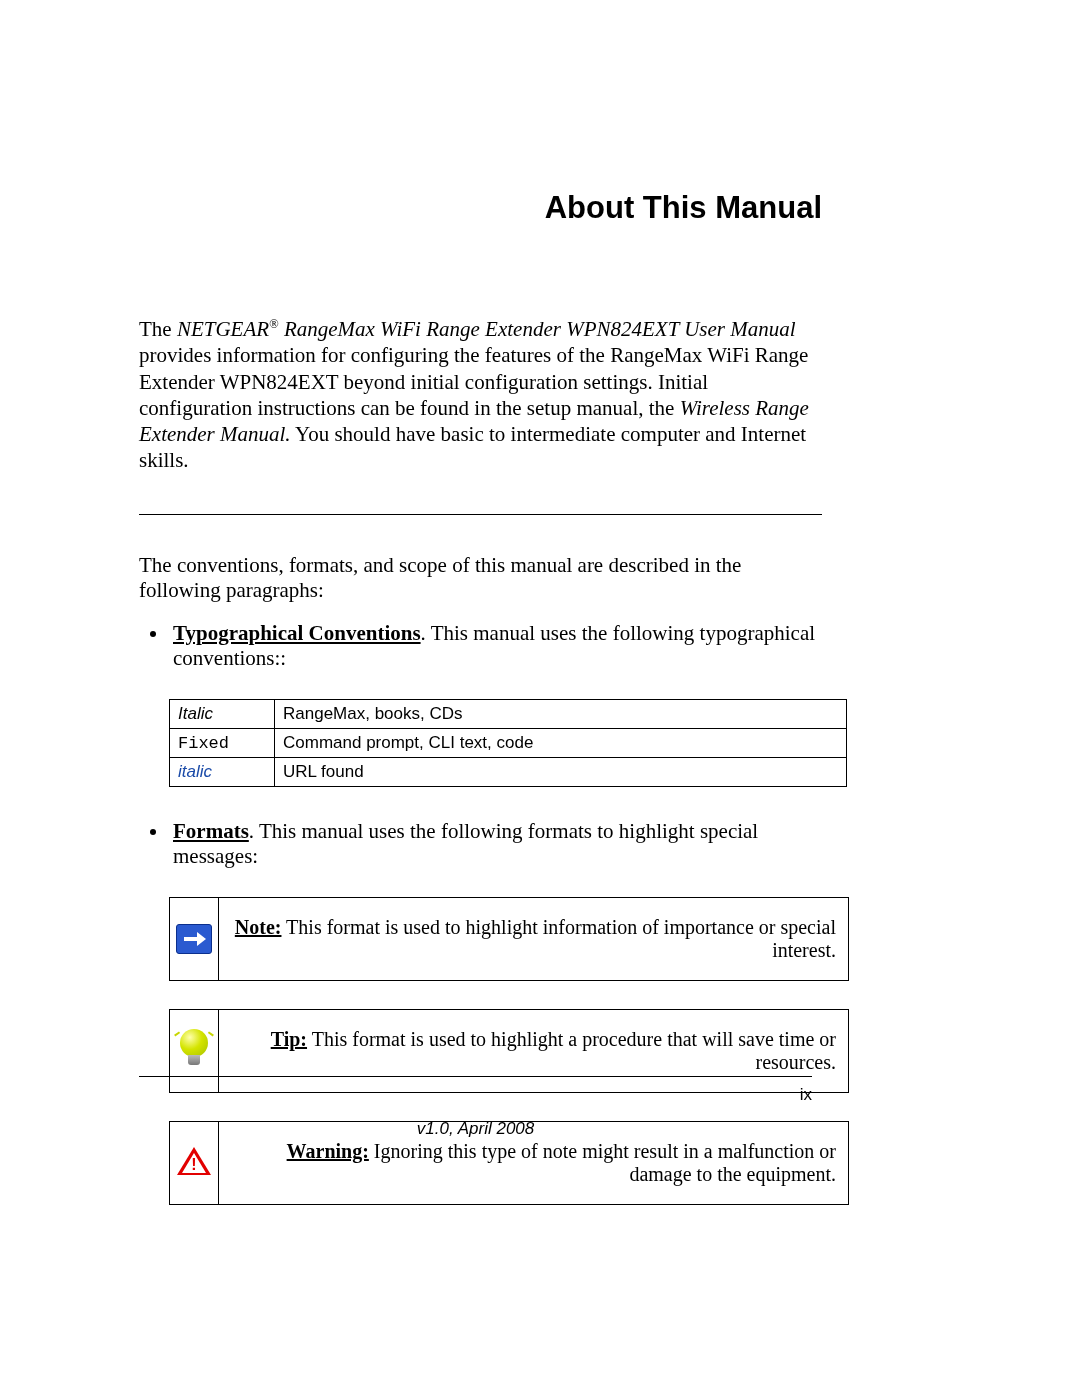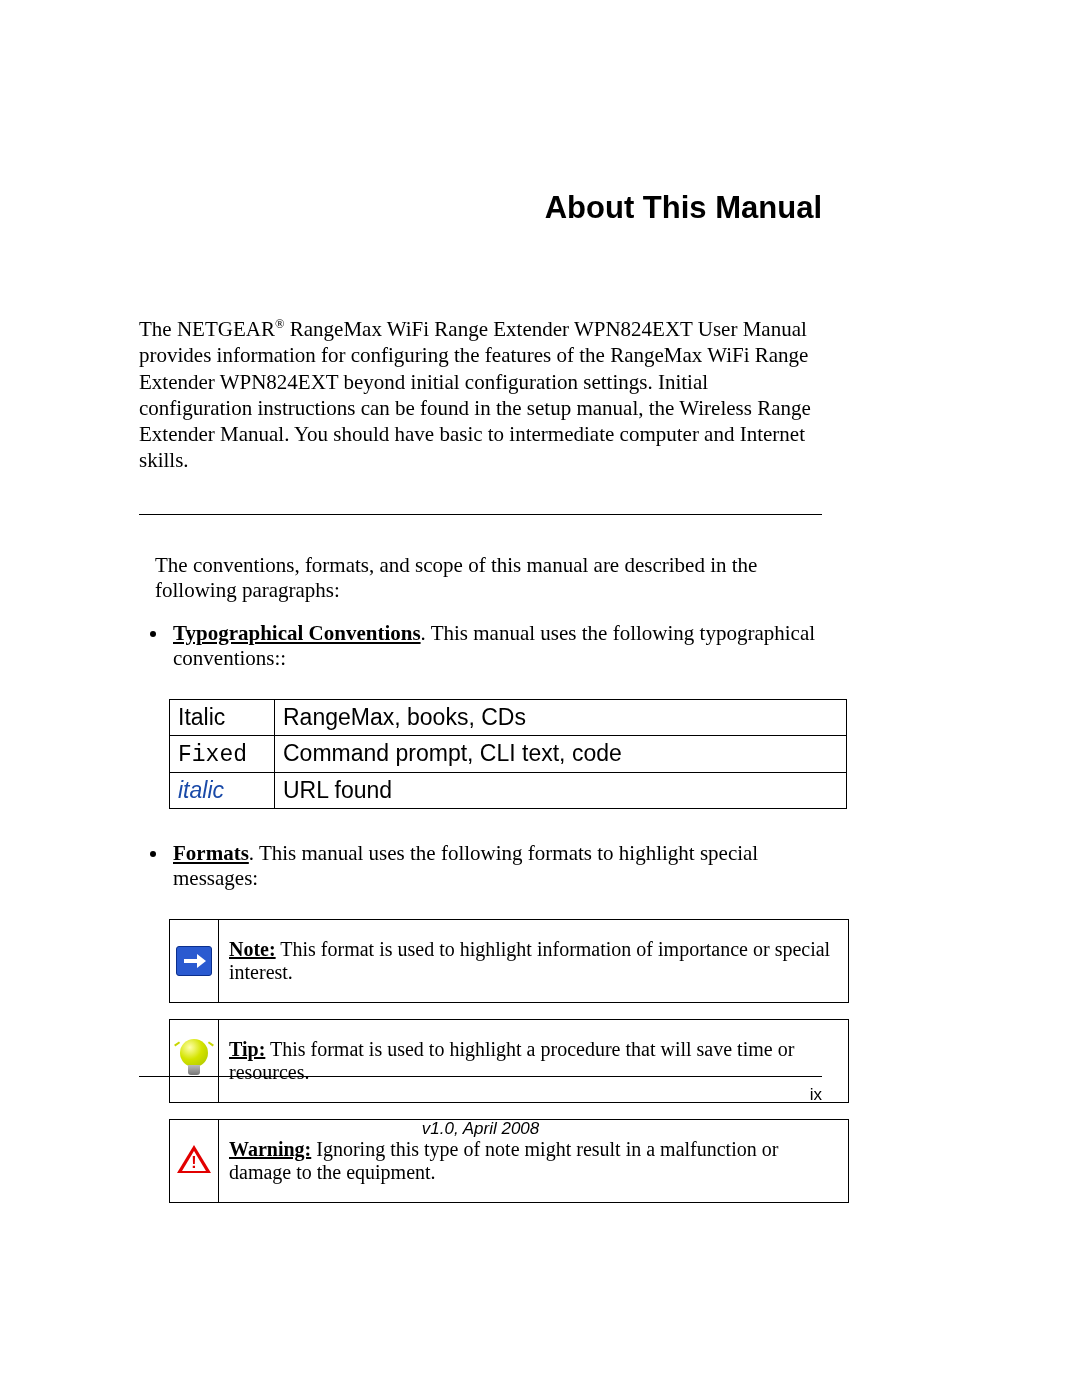--- a/index.html
+++ b/index.html
@@ -21,71 +21,72 @@
     font-weight: bold;
     font-size: 31px;
     text-align: right;
     margin: 0 0 90px 0;
   }
   p.intro {
     font-size: 21px;
     line-height: 1.25;
     margin: 0 0 40px 0;
   }
-  .italic   { }
+  .italic   { font-style: italic; }
   .bold     { font-weight: bold; text-decoration: underline; }
   .fixed    { font-family: "Courier New", Courier, monospace; }
   .linkstyle{ font-style: italic; color: #1a4aa8; }
   sup.reg   { font-size: 0.6em; vertical-align: super; }
 
   h2.section {
     font-family: Arial, Helvetica, sans-serif;
     font-weight: bold;
     font-size: 27px;
     margin: 0 0 6px 0;
   }
   .hr-thin { border: none; border-top: 1px solid #000; margin: 0 0 38px 0; }
 
   p.body {
     font-size: 21px;
-    margin: 0 0 18px 16px;
+    margin: 0 0 18px 0;
   }
 
   ul.bullets {
     margin: 0 0 20px 0;
     padding-left: 30px;
   }
   ul.bullets > li {
     font-size: 21px;
     margin-bottom: 28px;
     padding-left: 4px;
   }
 
   
   table.conv {
     border-collapse: collapse;
     width: 678px;
     margin-left: 30px;
     margin-bottom: 4px;
     font-family: Arial, Helvetica, sans-serif;
-    font-size: 23px;
+    font-size: 17px;
   }
   table.conv td {
     border: 1px solid #000;
     padding: 4px 8px;
   }
   table.conv td.c1 { width: 88px; }
 
   
   .callouts { margin-left: 30px; }
   .callout {
     border: 1px solid #000;
     width: 678px;
-    margin-bottom: 16px;
+    margin-bottom: 28px;
     display: flex;
+    text-align: right;
   }
   .callout .icon-cell {
     width: 48px;
     border-right: 1px solid #000;
     display: flex;
     align-items: center;
     justify-content: center;
     padding: 10px 0;
   }
   .callout .text-cell {
@@ -163,21 +164,21 @@
     position: absolute; top: 9px; left: 50%;
     transform: translateX(-50%);
     font-family: Arial, sans-serif;
     font-weight: bold; font-size: 16px;
     color: #e20000;
   }
 
   
   .footer {
     position: absolute;
-    left: 139px; right: 130px;
+    left: 139px; right: 140px;
     bottom: 258px;
   }
   .footer-rule { border: none; border-top: 1px solid #000; margin: 0; }
   .page-num {
     font-family: Arial, Helvetica, sans-serif;
     font-size: 17px;
     text-align: right;
     margin-top: 8px;
   }
   .version {

